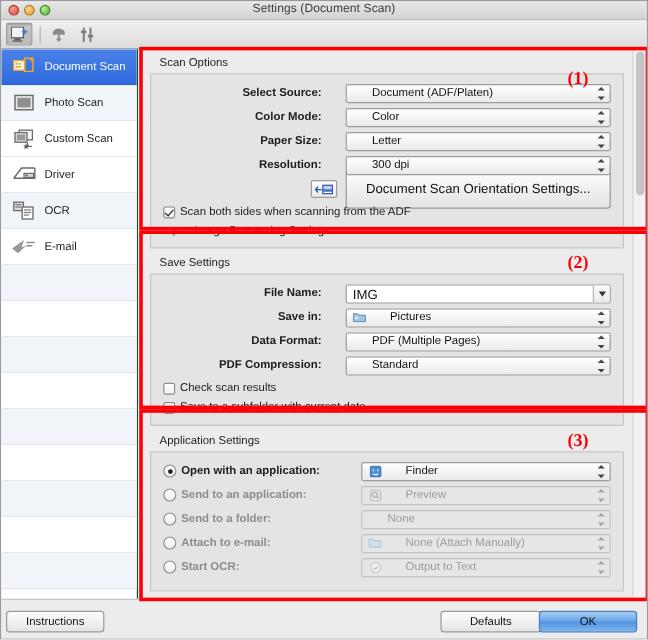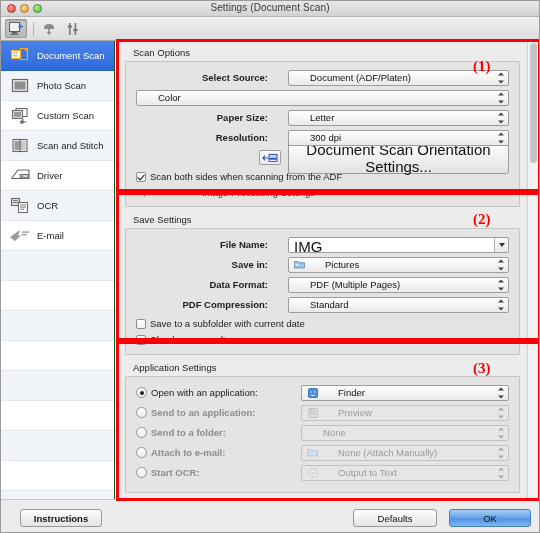--- a/index.html
+++ b/index.html
@@ -231,23 +231,23 @@
   
   .combo {
     position: relative;
     flex: 1;
     height: 16px;
     background: #ffffff;
     border: 1px solid #9d9d9d;
     border-radius: 2px;
     box-sizing: border-box;
     display: flex;
-    align-items: flex-start;
+    align-items: flex-end;
     padding-left: 5px;
-    font-size: 15px;
+    font-size: 11px;
     color: #111;
   }
   .combo .cbtn {
     position: absolute;
     right: 0; top: 0; bottom: 0;
     width: 13px;
     background: linear-gradient(to bottom, #fbfbfb, #e8e8e8);
     border-left: 1px solid #b3b3b3;
     display: flex;
     align-items: center;
@@ -268,21 +268,21 @@
     align-items: center;
     justify-content: center;
   }
 
   
   .pushbtn {
     height: 32px;
     background: linear-gradient(to bottom, #fdfdfd 0%, #f0f0f0 50%, #e3e3e3 100%);
     border: 1px solid #9a9a9a;
     border-radius: 3px;
-    font-size: 15px;
+    font-size: 11px;
     color: #111;
     display: flex;
     align-items: center;
     justify-content: center;
     box-sizing: border-box;
     text-align: center;
   }
 
   .orient-icon {
     width: 22px; height: 15px;
@@ -327,21 +327,20 @@
   }
 
   
   .disclosure-row {
     display: flex;
     align-items: center;
     margin-top: 5px;
     font-size: 9.5px;
     color: #1c1c1c;
     padding-left: 8px;
-    gap: 40px;
   }
   .tri {
     width: 0; height: 0;
     border-top: 4px solid transparent;
     border-bottom: 4px solid transparent;
     border-left: 5px solid #8d8d8d;
     margin-right: 8px;
     flex: 0 0 5px;
   }
 
@@ -368,21 +367,21 @@
     left: 2.5px; top: 2.5px;
     width: 4px; height: 4px;
     border-radius: 50%;
     background: #222;
   }
   .radio-label {
     font-size: 9.5px;
     color: #1c1c1c;
     width: 150px;
     flex: 0 0 150px;
-    font-weight: normal;
+    font-weight: bold;
   }
   .radio-label.dim { color: #8c8c8c; font-weight: bold; }
 
   
   .redbox {
     position: absolute;
     border: 3px solid #fb0007;
     box-sizing: border-box;
     pointer-events: none;
   }
@@ -499,31 +498,20 @@
             <rect x="6" y="1.5" width="11" height="8" fill="#ffffff" stroke="#6a6a6a" stroke-width="1.1"></rect>
             <rect x="2.5" y="3.5" width="10" height="8" fill="#e3e3e3" stroke="#6a6a6a" stroke-width="1.1"></rect>
             <rect x="4" y="5" width="7" height="5" fill="#9a9a9a"></rect>
             <path d="M13 12 L13 15 L16.5 15" fill="none" stroke="#6a6a6a" stroke-width="1.1"></path>
             <path d="M11.4 12.2 l1 2 2-0.3 -1.5 1.4 0.7 2 -1.8-1 -1.8 1 0.7-2 -1.5-1.4 2 0.3z" fill="#5a5a5a"></path>
           </svg>
         </span>
         <span class="side-label">Custom Scan</span>
       </div>
 
-      <div class="side-item alt">
-        <span class="side-icon">
-          <svg width="20" height="16" viewBox="0 0 20 16" aria-hidden="true">
-            <rect x="3" y="1.5" width="14" height="12" fill="#f0f0f0" stroke="#6a6a6a" stroke-width="1.1"></rect>
-            <rect x="4.5" y="3" width="5" height="9" fill="#9b9b9b"></rect>
-            <rect x="10.5" y="3" width="5" height="9" fill="#c9c9c9"></rect>
-            <rect x="9.6" y="1.5" width="1" height="12" fill="#4c4c4c"></rect>
-          </svg>
-        </span>
-        <span class="side-label">Scan and Stitch</span>
-      </div>
 
       <div class="side-item">
         <span class="side-icon">
           <svg width="21" height="15" viewBox="0 0 21 15" aria-hidden="true">
             <path d="M1.5 10.5 L8 2 L19 2" fill="none" stroke="#6a6a6a" stroke-width="1.2"></path>
             <path d="M1.5 10.5 L19 10.5 L19 2" fill="none" stroke="#6a6a6a" stroke-width="1.2"></path>
             <rect x="10" y="6.5" width="8" height="3.4" fill="#d4d4d4" stroke="#6a6a6a" stroke-width="1"></rect>
             <rect x="11.2" y="7.6" width="2" height="1.2" fill="#6a6a6a"></rect>
           </svg>
         </span>
@@ -578,20 +566,21 @@
             <div class="popup">
               <span class="val">Document (ADF/Platen)</span>
               <span class="arrows">
                   <i class="up"></i>
                   <i class="down"></i>
                 </span>
             </div>
           </div>
 
           <div class="row">
+            <span class="row-label">Color Mode:</span>
             <div class="popup">
               <span class="val">Color</span>
               <span class="arrows">
                   <i class="up"></i>
                   <i class="down"></i>
                 </span>
             </div>
           </div>
 
           <div class="row">
@@ -686,25 +675,25 @@
               <span class="val">Standard</span>
               <span class="arrows">
                   <i class="up"></i>
                   <i class="down"></i>
                 </span>
             </div>
           </div>
 
           <div class="check-row">
             <span class="cbox"></span>
-            <span>Save to a subfolder with current date</span>
+            <span>Check scan results</span>
           </div>
           <div class="check-row">
             <span class="cbox"></span>
-            <span>Check scan results</span>
+            <span>Save to a subfolder with current date</span>
           </div>
         </div>
 
         <div class="group-title">Application Settings</div>
         <div class="group-box">
 
           <div class="radio-row">
             <span class="radio on"></span>
             <span class="radio-label">Open with an application:</span>
             <div class="popup">
@@ -793,22 +782,22 @@
 
       </div>
 
       <div class="scrollbar">
         <div class="scroll-thumb"></div>
       </div>
     </div>
   </div>
 
   <div class="footer">
-    <div class="footbtn plain" style="left:19px;width:82px;font-weight:bold;">Instructions</div>
-    <div class="footbtn plain" style="left:352px;width:84px;">Defaults</div>
+    <div class="footbtn plain" style="left:4px;width:82px;">Instructions</div>
+    <div class="footbtn plain" style="left:366px;width:84px;">Defaults</div>
     <div class="footbtn primary" style="left:448px;width:82px;">OK</div>
   </div>
 
   <div class="redbox" style="left:115px; top:38px; width:425px; height:153px;"></div>
   <div class="rednum" style="left:472px; top:57px;">(1)</div>
 
   <div class="redbox" style="left:115px; top:191px; width:425px; height:149px;"></div>
   <div class="rednum" style="left:472px; top:210px;">(2)</div>
 
   <div class="redbox" style="left:115px; top:340px; width:425px; height:160px;"></div>

